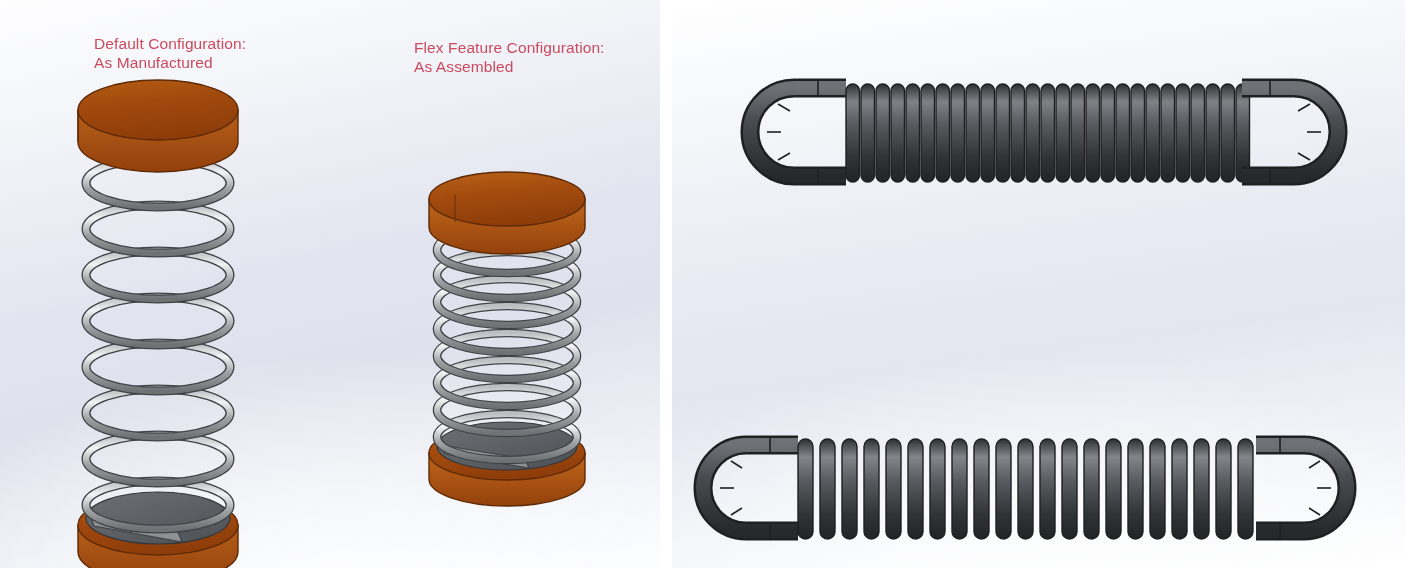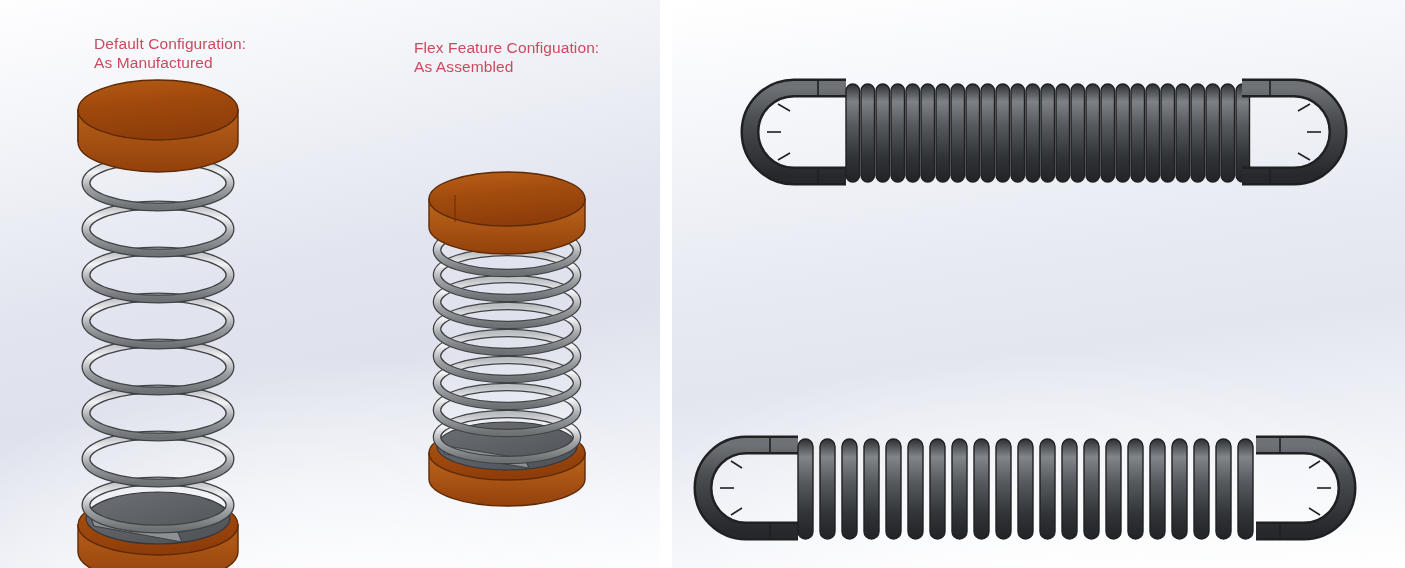--- a/index.html
+++ b/index.html
@@ -211,21 +211,21 @@
           <path d="M14,34 L14,62 A78,27 0 0 0 170,62 L170,34 Z" fill="url(#capSideB)" stroke="#5e2a06" stroke-width="1.4"></path>
           <ellipse cx="92" cy="34" rx="78" ry="27" fill="url(#capTopB)" stroke="#5e2a06" stroke-width="1.4"></ellipse>
           <path d="M40,57 L40,30" stroke="#6b3108" stroke-width="1.1" fill="none"></path>
         </g>
       </svg>
     </div>
 
     <div class="annot" id="label-left-default">Default Configuration:
 As Manufactured</div>
 
-    <div class="annot" id="label-left-flex">Flex Feature Configuation:
+    <div class="annot" id="label-left-flex">Flex Feature Configuration:
 As Assembled</div>
   </div>
 
   <div id="panel-gap"></div>
 
   <div class="panel" id="panel-right">
 
     <div class="model" id="model-right-default" style="left:82px; top:70px;">
       <svg width="580" height="130" viewBox="0 0 580 130">
         <defs>

